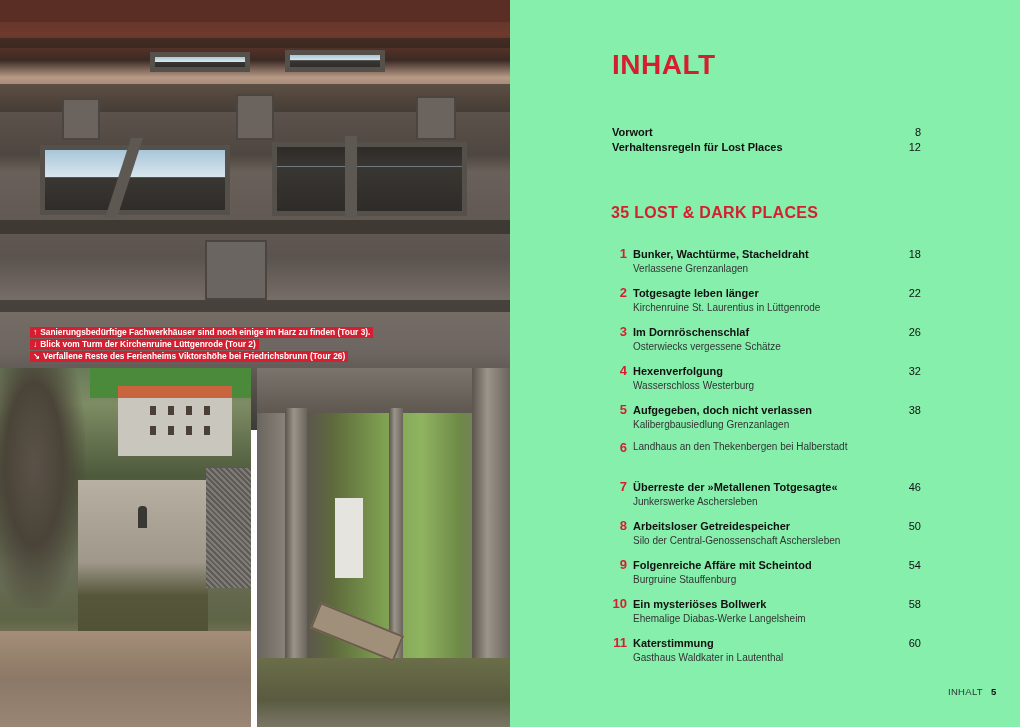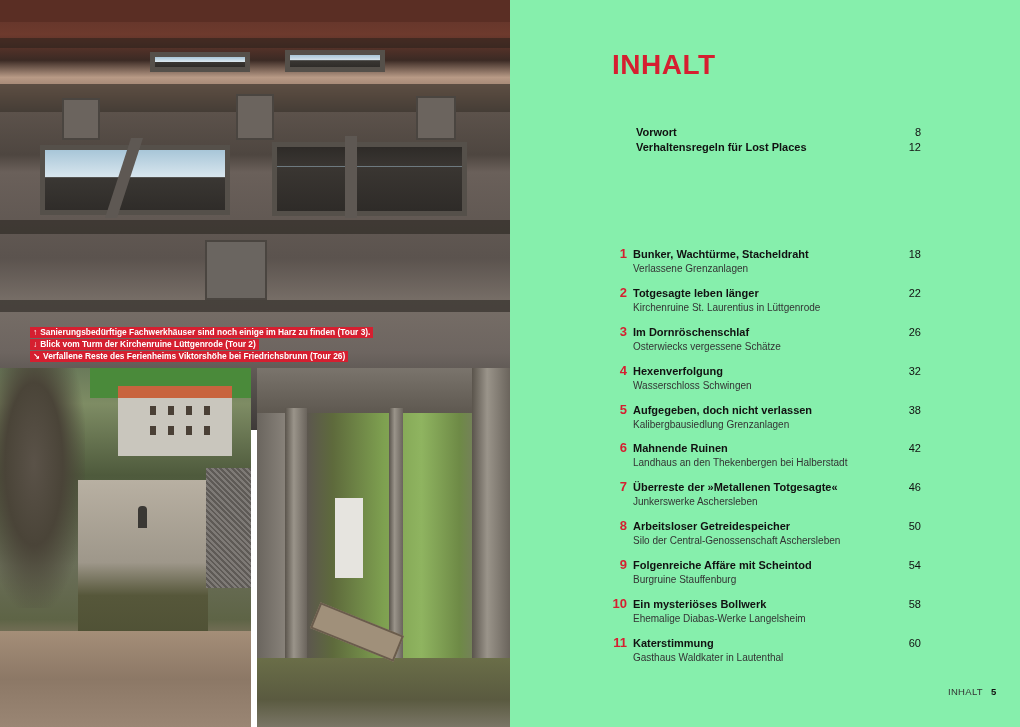--- a/index.html
+++ b/index.html
@@ -46,21 +46,21 @@
     .br-post { position: absolute; background: linear-gradient(90deg, #5a544c, #9a948a 40%, #6a645c); }
     .br-tiles { position: absolute; left: 78px; top: 130px; width: 28px; height: 80px; background: #e6e4df; }
     .br-plank { position: absolute; left: 55px; top: 250px; width: 90px; height: 28px; background: #a0907a; transform: rotate(22deg); border: 2px solid #6a5c4c; }
     .br-ground { position: absolute; left: 0; top: 290px; width: 253px; height: 69px; background: linear-gradient(180deg, #6a6e48, #5a5a40 60%, #7a7666); }
 
     
     .page { position: absolute; left: 510px; top: 0; width: 592px; height: 727px; background: #86efac; }
     .title { position: absolute; left: 102px; top: 49px; font-size: 28px; font-weight: bold; color: #d51f30; letter-spacing: 0.5px; }
 
     .intro { position: absolute; left: 102px; top: 125px; width: 309px; }
-    .intro-row { display: flex; justify-content: space-between; font-size: 11px; font-weight: bold; line-height: 14.5px; color: #111; margin-left: 24px; }
+    .intro-row { display: flex; justify-content: space-between; font-size: 11px; font-weight: bold; line-height: 14.5px; color: #111; }
     .intro-row .pg { font-weight: normal; }
 
     .section-title { position: absolute; left: 101px; top: 204px; font-size: 16px; font-weight: bold; color: #d51f30; letter-spacing: 0.3px; }
 
     .toc { position: absolute; left: 96px; top: 246px; width: 315px; }
     .entry { display: flex; align-items: flex-start; height: 38.9px; }
     .entry .num { width: 21px; text-align: right; font-size: 13px; font-weight: bold; color: #d51f30; line-height: 16px; padding-right: 6px; box-sizing: content-box; }
     .entry .body { flex: 1; }
     .entry .head { display: flex; justify-content: space-between; font-size: 11px; font-weight: bold; line-height: 16px; color: #111; gap: 37px; }
     .entry .head .pg { font-weight: normal; }
@@ -138,20 +138,21 @@
     <div class="intro-row">
       <span>Vorwort</span>
       <span class="pg">8</span>
     </div>
     <div class="intro-row">
       <span>Verhaltensregeln für Lost Places</span>
       <span class="pg">12</span>
     </div>
   </div>
 
+  <h2 class="section-title">35 LOST &amp; DARK PLACES</h2>
 
   <div class="toc">
     <div class="entry">
       <span class="num">1</span>
       <div class="body">
         <div class="head">
             <span>Bunker, Wachtürme, Stacheldraht</span>
             <span class="pg">18</span>
           </div>
         <div class="sub">Verlassene Grenzanlagen</div>
@@ -177,40 +178,36 @@
         <div class="sub">Osterwiecks vergessene Schätze</div>
       </div>
     </div>
     <div class="entry">
       <span class="num">4</span>
       <div class="body">
         <div class="head">
             <span>Hexenverfolgung</span>
             <span class="pg">32</span>
           </div>
-        <div class="sub">Wasserschloss Schwingen</div>
+        <div class="sub">Wasserschloss Westerburg</div>
       </div>
     </div>
     <div class="entry">
       <span class="num">5</span>
       <div class="body">
         <div class="head">
             <span>Aufgegeben, doch nicht verlassen</span>
             <span class="pg">38</span>
           </div>
         <div class="sub">Kalibergbausiedlung Grenzanlagen</div>
       </div>
     </div>
     <div class="entry">
       <span class="num">6</span>
       <div class="body">
-        <div class="head">
-            <span>Mahnende Ruinen</span>
-            <span class="pg">42</span>
-          </div>
         <div class="sub">Landhaus an den Thekenbergen bei Halberstadt</div>
       </div>
     </div>
     <div class="entry">
       <span class="num">7</span>
       <div class="body">
         <div class="head">
             <span>Überreste der »Metallenen Totgesagte«</span>
             <span class="pg">46</span>
           </div>

